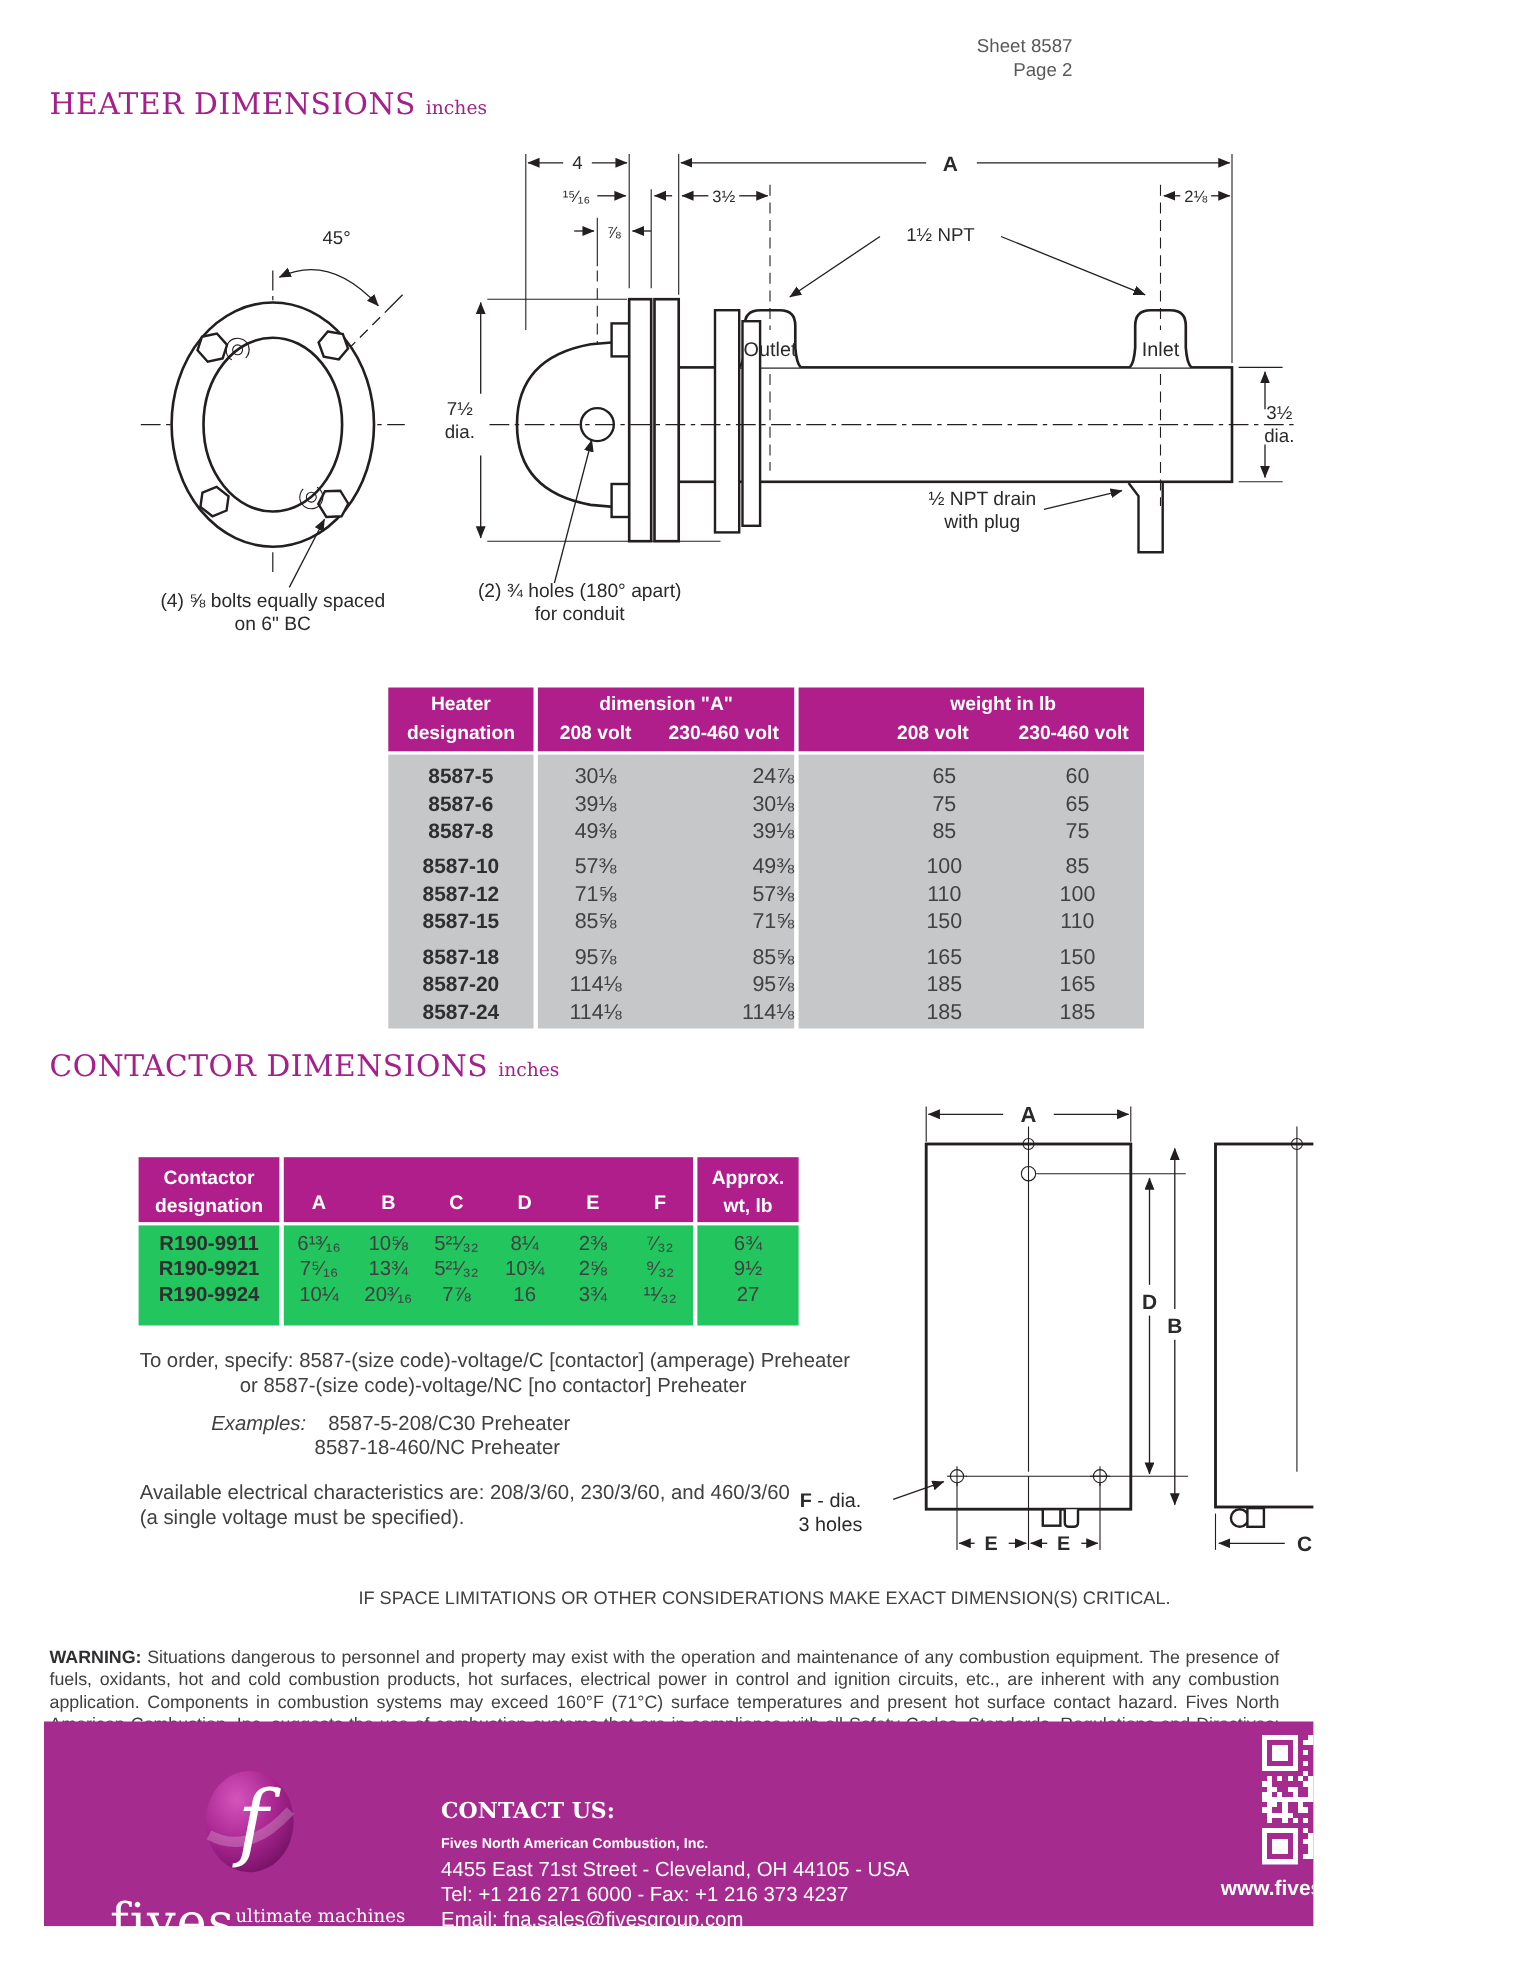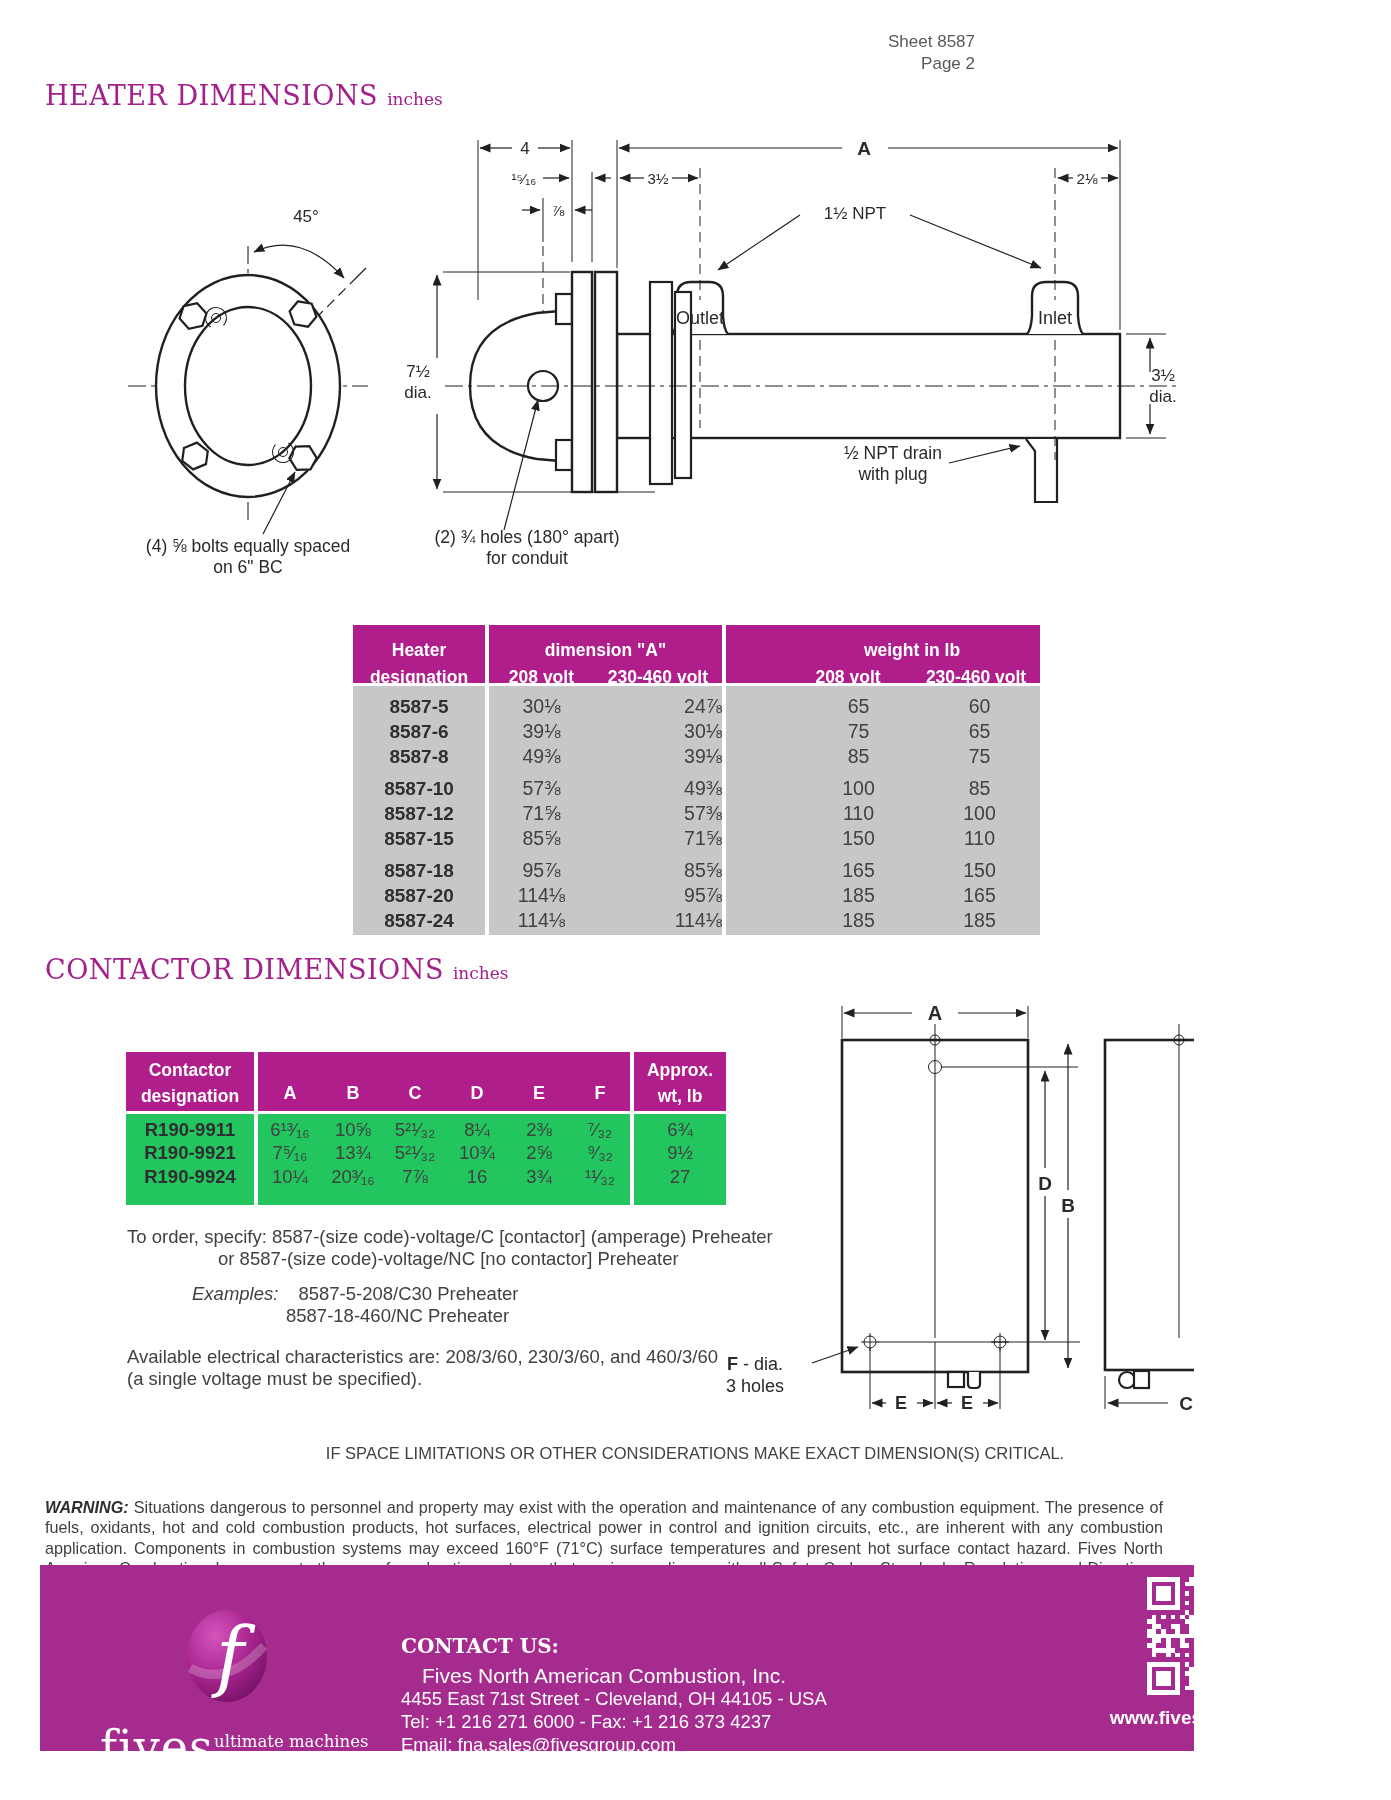--- a/index.html
+++ b/index.html
@@ -20,21 +20,21 @@
   .thin{stroke:#231F20;stroke-width:1;fill:none}
   .ln2{stroke:#231F20;stroke-width:2.4;fill:#fff}
   .ln22{stroke:#231F20;stroke-width:2.2;fill:#fff}
   .dsh{stroke-dasharray:10 6}
   .cl{stroke:#231F20;stroke-width:1.1;fill:none;stroke-dasharray:18 5 4 5}
   
   #htable{left:353px;top:625px;width:687px;height:310px;display:flex;gap:4px;z-index:2;}
   .hgroup{display:flex;flex-direction:column;}
   .g1{width:132px}.g2{width:233px}.g3{width:314px}
   .hhead{height:58px;background:#B01E8C;color:#fff;font-weight:bold;font-size:17.5px;
-         text-align:center;padding-top:12px;box-sizing:border-box;margin-bottom:3px;}
+         text-align:center;padding-top:1px;box-sizing:border-box;margin-bottom:3px;}
   .hhead .hl1{line-height:26.5px;}
   .hsub{display:flex;line-height:26.5px;}
   .g2 .hsub span:first-child{width:45%}.g2 .hsub span:last-child{width:55%}
   .g3 .hsub,.g3 .wtitle{padding-left:58px;}
   .g3 .hsub span{width:50%}
   .hbody{background:#C6C7C9;flex:1;padding-top:8px;box-sizing:border-box;}
   .trow{height:25px;display:flex;align-items:center;font-size:19.5px;color:#414042;}
   .trow.gap{margin-top:7px;}
   #hb1 .trow{justify-content:center;font-weight:bold;color:#2F2E31;font-size:19px;}
   #hb2 .trow span:first-child{width:45%;text-align:center}
@@ -56,31 +56,31 @@
   #cbm .crow{display:grid;grid-template-columns:64px 62px 62px 62px 62px 60px;}
   #cbm .crow span{text-align:center;}
   #cbw .crow{justify-content:center;}
   
   .ordtext{font-size:18.5px;color:#414042;white-space:nowrap;}
   .exrow{display:flex;gap:20px;}
   .ital{font-style:italic;}
   
   #disclaimer{left:60px;top:1444px;width:1270px;text-align:center;font-size:16.5px;line-height:19.5px;color:#414042;}
   #warning{left:45px;top:1497px;width:1118px;font-size:16.2px;line-height:20.4px;text-align:justify;color:#414042;}
-  #warning b{color:#2F2E31;font-style:italic;}
+  #warning b{color:#2F2E31;}
   
   #footband{left:40px;top:1565px;width:1298px;height:186px;background:#A62B8F;z-index:1;}
   #logo-f{left:186px;top:1608px;}
   #logo-text{left:100px;top:1720px;font-family:"DejaVu Serif","Liberation Serif",serif;
              font-size:46px;color:#fff;letter-spacing:1px;}
   #tagline{left:214px;top:1731px;font-family:"DejaVu Serif","Liberation Serif",serif;
            font-size:16.5px;line-height:21px;color:#fff;}
   #contact{left:401px;top:1634px;color:#fff;}
   #contact .c-head{font-family:"DejaVu Serif","Liberation Serif",serif;font-weight:bold;font-size:20px;margin-bottom:6px;}
-  #contact .c-co{font-weight:normal;font-size:21px;line-height:23px;margin-left:21px;}
+  #contact .c-co{font-weight:bold;font-size:13px;line-height:23px;}
   #contact .c-line{font-size:18.5px;line-height:23px;}
   #qrwrap{left:1147px;top:1577px;}
   #website{left:1105px;top:1707px;width:200px;text-align:center;color:#fff;font-weight:bold;font-size:19px;}
   #copyright{left:1346px;top:1748px;transform-origin:0 0;transform:rotate(-90deg);
              font-size:15px;color:#6D6E71;white-space:nowrap;}
 </style>
 </head>
 <body>
 
 <div id="page">

